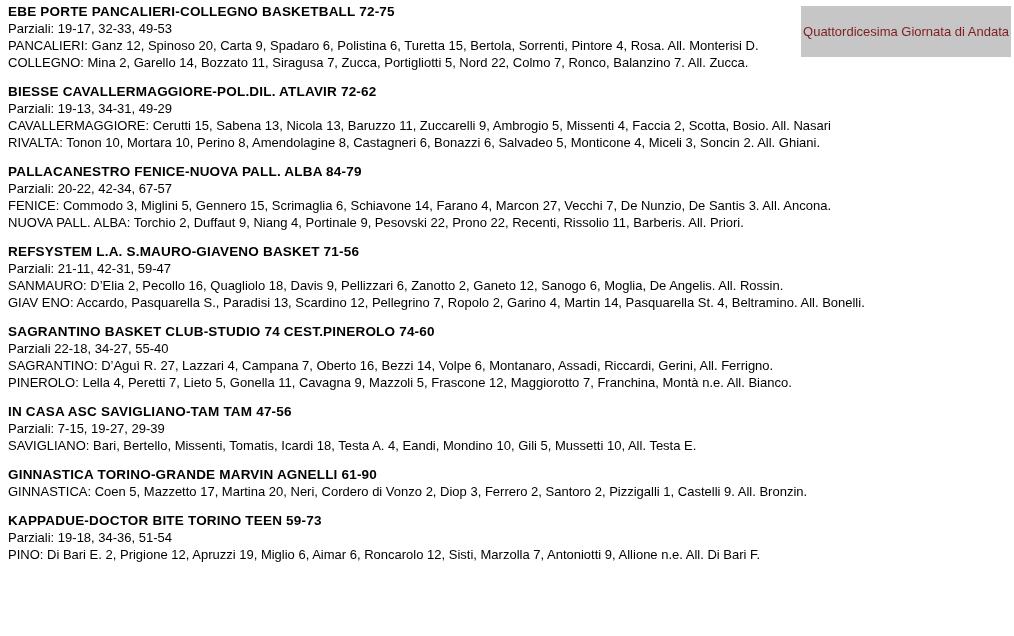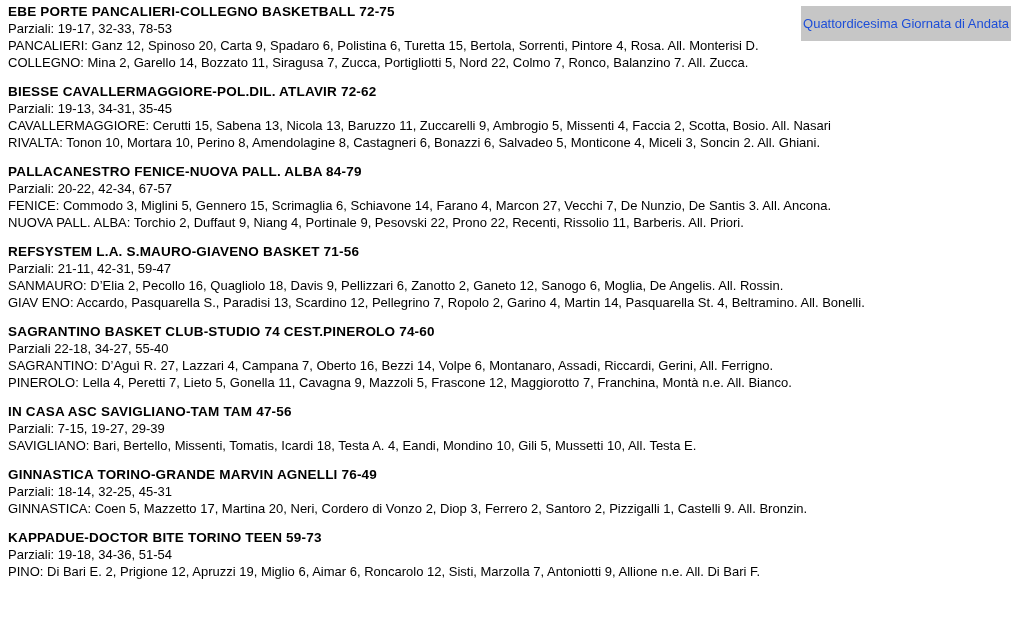--- a/index.html
+++ b/index.html
@@ -14,24 +14,24 @@
     background: #ffffff;
     color: #000000;
     font-family: "Liberation Sans", sans-serif;
     overflow: hidden;
   }
   .round-label {
     position: absolute;
     top: 6px;
     right: 3px;
     background: #c6c6c6;
-    color: #1d4ed8;
+    color: #7f1d1d;
     font-size: 13px;
     line-height: 17px;
-    padding: 9px 2px;
+    padding: 17px 2px;
     white-space: nowrap;
   }
   .games {
     position: absolute;
     top: 3px;
     left: 8px;
     right: 0;
   }
   .game {
     margin-bottom: 12px;
@@ -51,28 +51,28 @@
 <body>
 
 <div class="doc">
 
   <span class="round-label">Quattordicesima Giornata di Andata</span>
 
   <div class="games">
 
     <div class="game">
       <div class="title">EBE PORTE PANCALIERI-COLLEGNO BASKETBALL 72-75</div>
-      <div>Parziali: 19-17, 32-33, 78-53</div>
+      <div>Parziali: 19-17, 32-33, 49-53</div>
       <div>PANCALIERI: Ganz 12, Spinoso 20, Carta 9, Spadaro 6, Polistina 6, Turetta 15, Bertola, Sorrenti, Pintore 4, Rosa. All. Monterisi D.</div>
       <div>COLLEGNO: Mina 2, Garello 14, Bozzato 11, Siragusa 7, Zucca, Portigliotti 5, Nord 22, Colmo 7, Ronco, Balanzino 7. All. Zucca.</div>
     </div>
 
     <div class="game">
       <div class="title">BIESSE CAVALLERMAGGIORE-POL.DIL. ATLAVIR 72-62</div>
-      <div>Parziali: 19-13, 34-31, 35-45</div>
+      <div>Parziali: 19-13, 34-31, 49-29</div>
       <div>CAVALLERMAGGIORE: Cerutti 15, Sabena 13, Nicola 13, Baruzzo 11, Zuccarelli 9, Ambrogio 5, Missenti 4, Faccia 2, Scotta, Bosio. All. Nasari</div>
       <div>RIVALTA: Tonon 10, Mortara 10, Perino 8, Amendolagine 8, Castagneri 6, Bonazzi 6, Salvadeo 5, Monticone 4, Miceli 3, Soncin 2. All. Ghiani.</div>
     </div>
 
     <div class="game">
       <div class="title">PALLACANESTRO FENICE-NUOVA PALL. ALBA 84-79</div>
       <div>Parziali: 20-22, 42-34, 67-57</div>
       <div>FENICE: Commodo 3, Miglini 5, Gennero 15, Scrimaglia 6, Schiavone 14, Farano 4, Marcon 27, Vecchi 7, De Nunzio, De Santis 3. All. Ancona.</div>
       <div>NUOVA PALL. ALBA: Torchio 2, Duffaut 9, Niang 4, Portinale 9, Pesovski 22, Prono 22, Recenti, Rissolio 11, Barberis. All. Priori.</div>
     </div>
@@ -91,22 +91,21 @@
       <div>PINEROLO: Lella 4, Peretti 7, Lieto 5, Gonella 11, Cavagna 9, Mazzoli 5, Frascone 12, Maggiorotto 7, Franchina, Montà n.e. All. Bianco.</div>
     </div>
 
     <div class="game">
       <div class="title">IN CASA ASC SAVIGLIANO-TAM TAM 47-56</div>
       <div>Parziali: 7-15, 19-27, 29-39</div>
       <div>SAVIGLIANO: Bari, Bertello, Missenti, Tomatis, Icardi 18, Testa A. 4, Eandi, Mondino 10, Gili 5, Mussetti 10, All. Testa E.</div>
     </div>
 
     <div class="game">
-      <div class="title">GINNASTICA TORINO-GRANDE MARVIN AGNELLI 76-49</div>
-      <div>Parziali: 18-14, 32-25, 45-31</div>
+      <div class="title">GINNASTICA TORINO-GRANDE MARVIN AGNELLI 61-90</div>
       <div>GINNASTICA: Coen 5, Mazzetto 17, Martina 20, Neri, Cordero di Vonzo 2, Diop 3, Ferrero 2, Santoro 2, Pizzigalli 1, Castelli 9. All. Bronzin.</div>
     </div>
 
     <div class="game">
       <div class="title">KAPPADUE-DOCTOR BITE TORINO TEEN 59-73</div>
       <div>Parziali: 19-18, 34-36, 51-54</div>
       <div>PINO: Di Bari E. 2, Prigione 12, Apruzzi 19, Miglio 6, Aimar 6, Roncarolo 12, Sisti, Marzolla 7, Antoniotti 9, Allione n.e. All. Di Bari F.</div>
     </div>
 
   </div>

